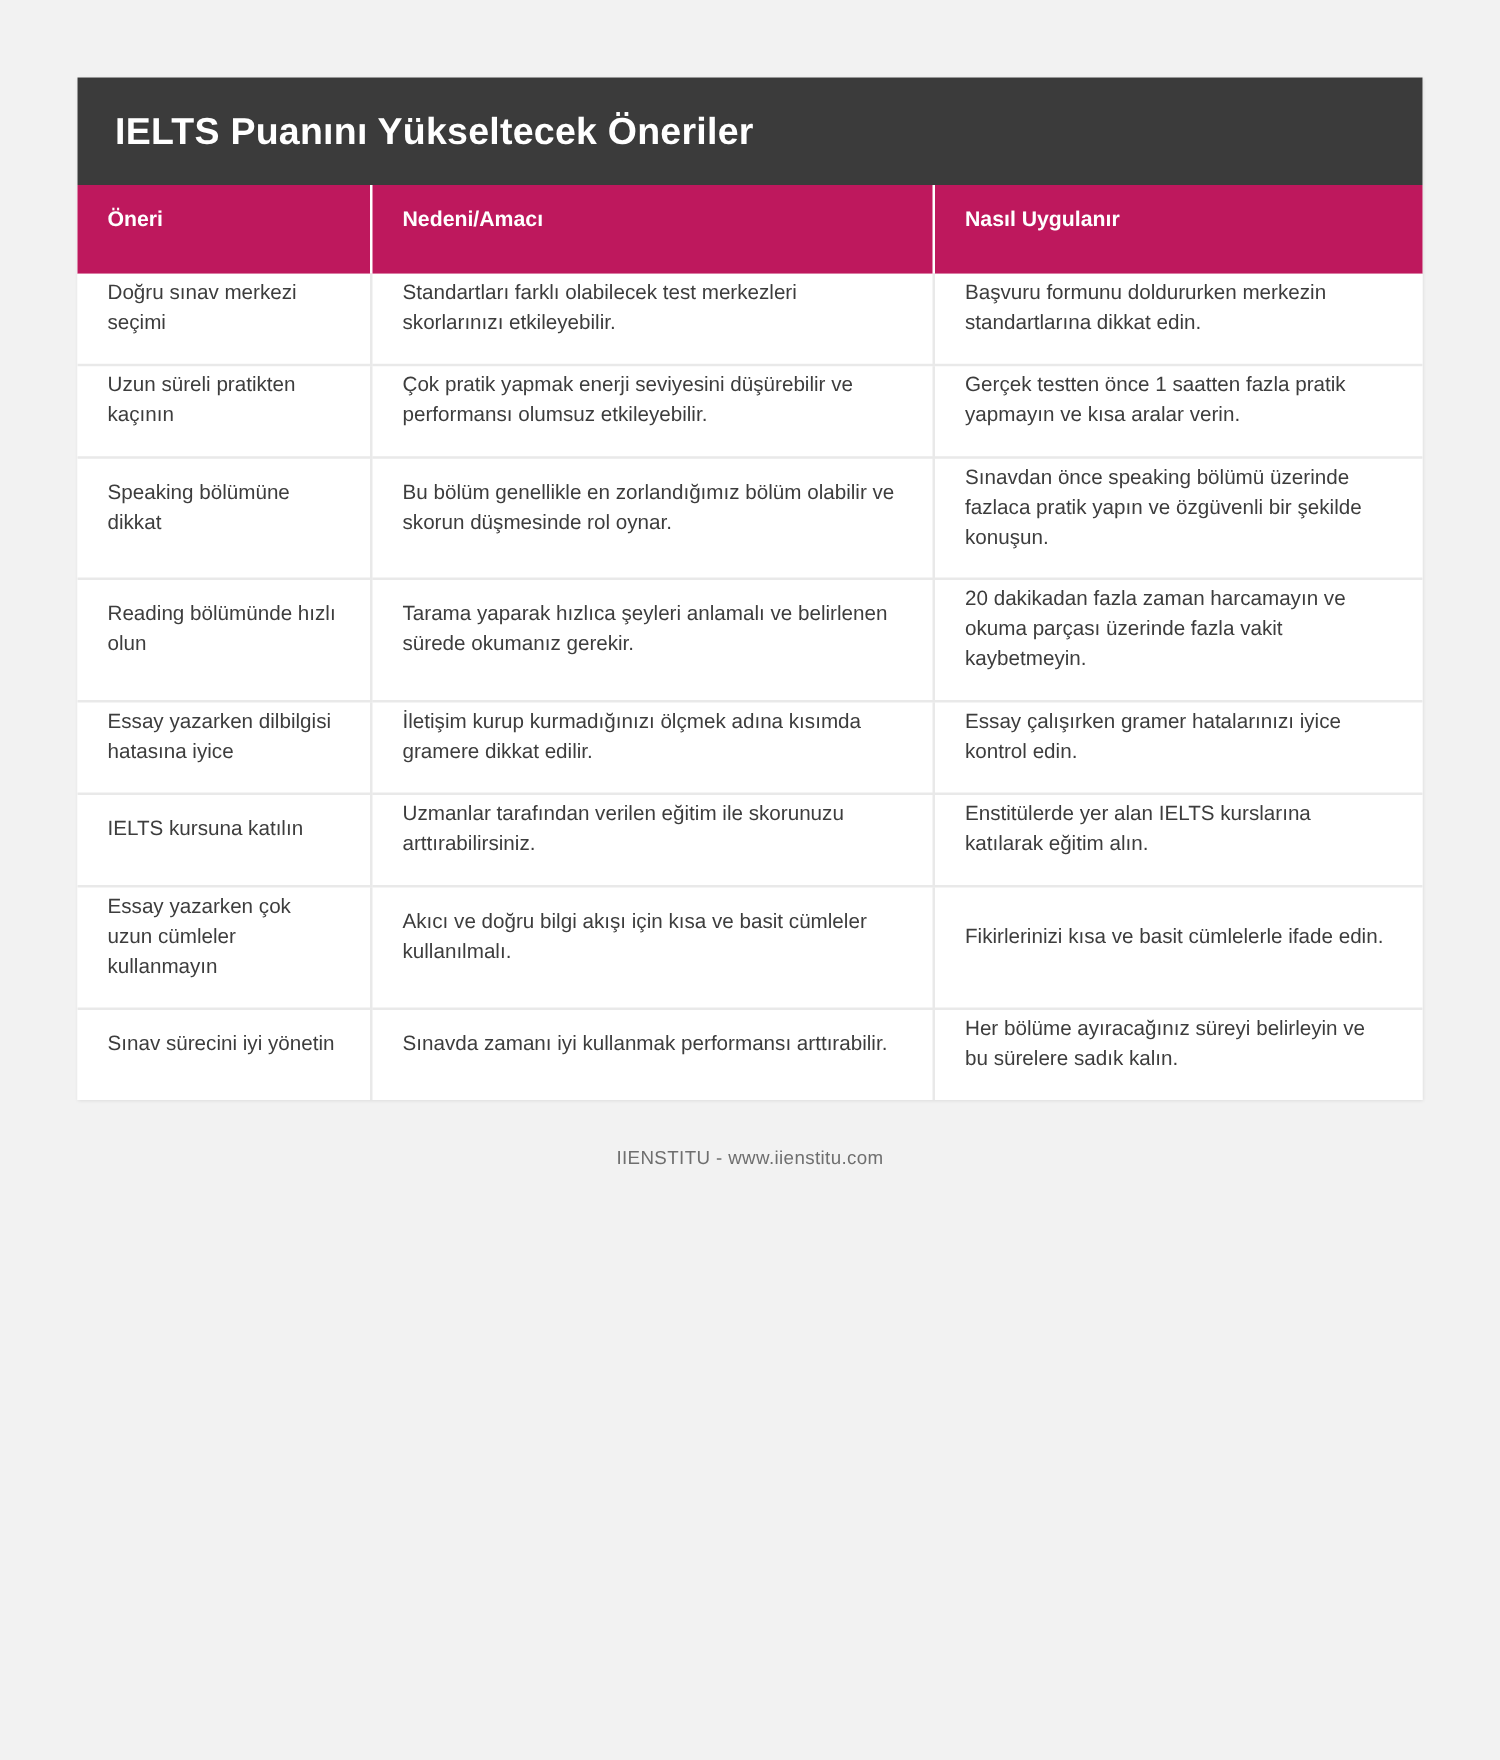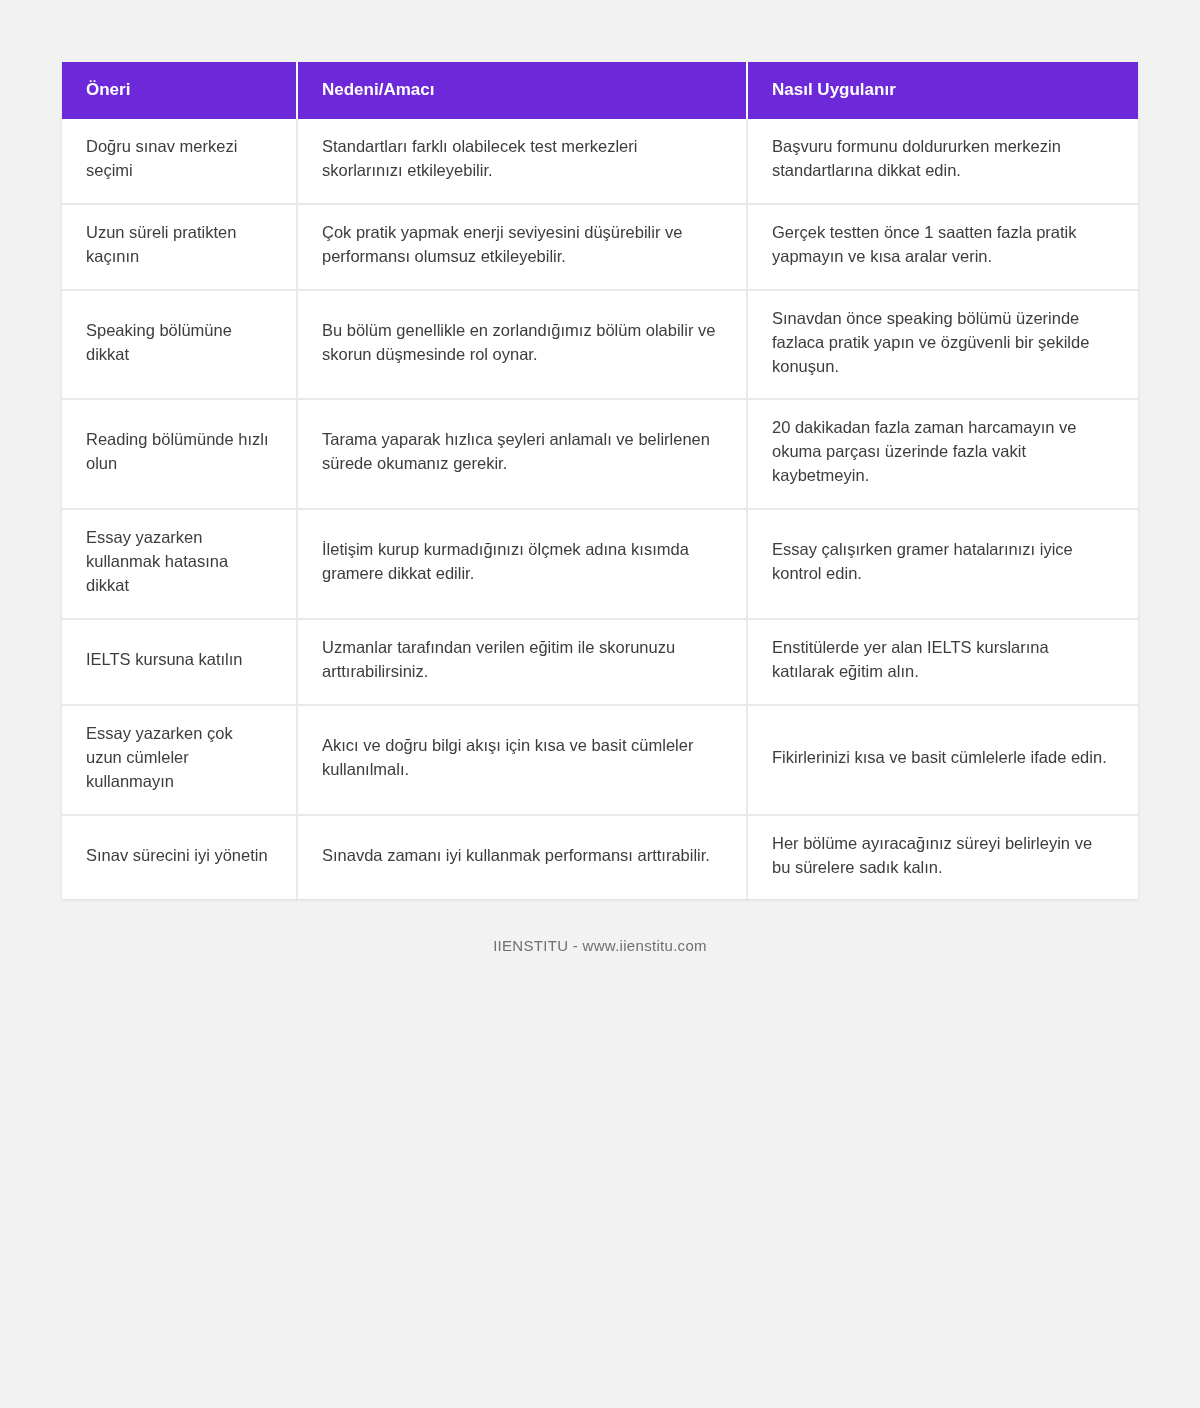--- a/index.html
+++ b/index.html
@@ -38,35 +38,35 @@
     font-weight: bold;
     letter-spacing: 0.2px;
     line-height: 1.2;
   }
   table {
     width: 100%;
     border-collapse: collapse;
     table-layout: fixed;
   }
   thead th {
-    background: #6d28d9;
+    background: #be185d;
     color: #ffffff;
     text-align: left;
     font-size: 17px;
     font-weight: bold;
-    padding: 18px 24px 19px 24px;
+    padding: 18px 24px 33px 24px;
     border-right: 2px solid #ffffff;
     vertical-align: middle;
   }
   thead th:last-child { border-right: none; }
   tbody td {
     font-size: 16.5px;
     color: #3d3d3d;
     line-height: 1.45;
-    padding: 16px 24px 20px 24px;
+    padding: 4px 24px 20px 24px;
     vertical-align: middle;
     border-bottom: 2px solid #e9e9e9;
     border-right: 2px solid #e9e9e9;
     background: #ffffff;
   }
   tbody td:last-child { border-right: none; }
   tbody tr:last-child td { border-bottom: none; }
   .col-a { width: 235px; }
   .col-b { width: 450px; }
   .col-c { width: 391px; }
@@ -80,20 +80,23 @@
     letter-spacing: 0.3px;
   }
 </style>
 </head>
 <body>
 
 <div class="page">
 
   <div class="card">
 
+    <div class="title-bar">
+      <h1>IELTS Puanını Yükseltecek Öneriler</h1>
+    </div>
 
     <table>
       <colgroup>
         <col class="col-a">
         <col class="col-b">
         <col class="col-c">
       </colgroup>
       <thead>
         <tr>
           <th>Öneri</th>
@@ -116,21 +119,21 @@
           <td class="cell-a">Speaking bölümüne dikkat</td>
           <td>Bu bölüm genellikle en zorlandığımız bölüm olabilir ve skorun düşmesinde rol oynar.</td>
           <td>Sınavdan önce speaking bölümü üzerinde fazlaca pratik yapın ve özgüvenli bir şekilde konuşun.</td>
         </tr>
         <tr>
           <td class="cell-a">Reading bölümünde hızlı olun</td>
           <td>Tarama yaparak hızlıca şeyleri anlamalı ve belirlenen sürede okumanız gerekir.</td>
           <td>20 dakikadan fazla zaman harcamayın ve okuma parçası üzerinde fazla vakit kaybetmeyin.</td>
         </tr>
         <tr>
-          <td class="cell-a">Essay yazarken kullanmak hatasına dikkat</td>
+          <td class="cell-a">Essay yazarken dilbilgisi hatasına iyice</td>
           <td>İletişim kurup kurmadığınızı ölçmek adına kısımda gramere dikkat edilir.</td>
           <td>Essay çalışırken gramer hatalarınızı iyice kontrol edin.</td>
         </tr>
         <tr>
           <td class="cell-a">IELTS kursuna katılın</td>
           <td>Uzmanlar tarafından verilen eğitim ile skorunuzu arttırabilirsiniz.</td>
           <td>Enstitülerde yer alan IELTS kurslarına katılarak eğitim alın.</td>
         </tr>
         <tr>
           <td class="cell-a">Essay yazarken çok uzun cümleler kullanmayın</td>

